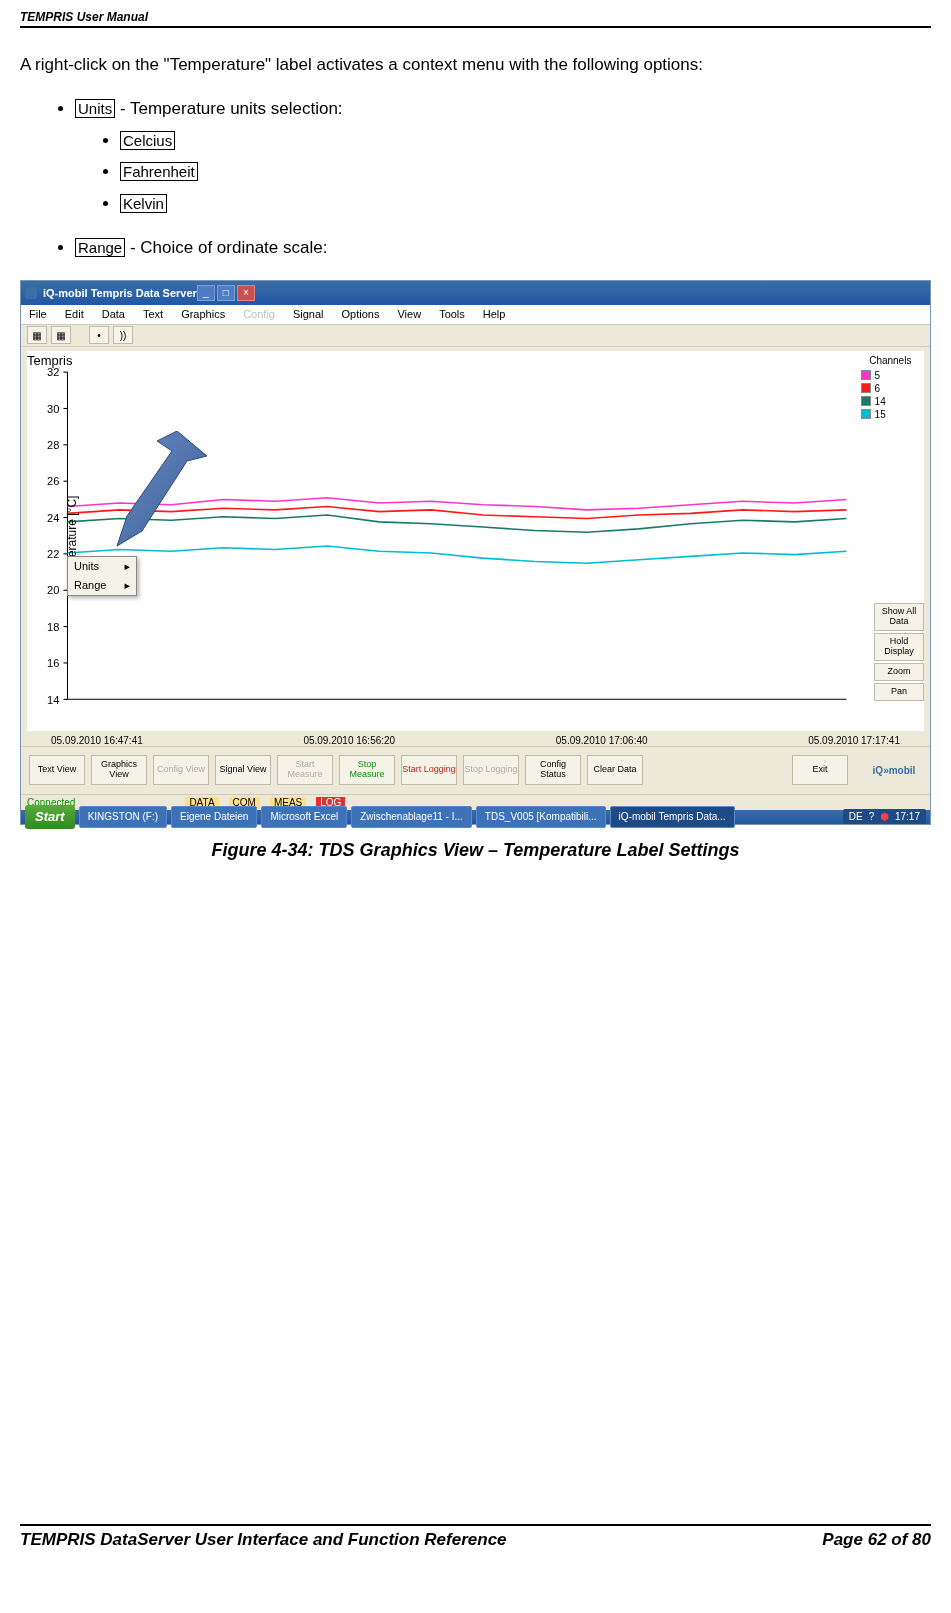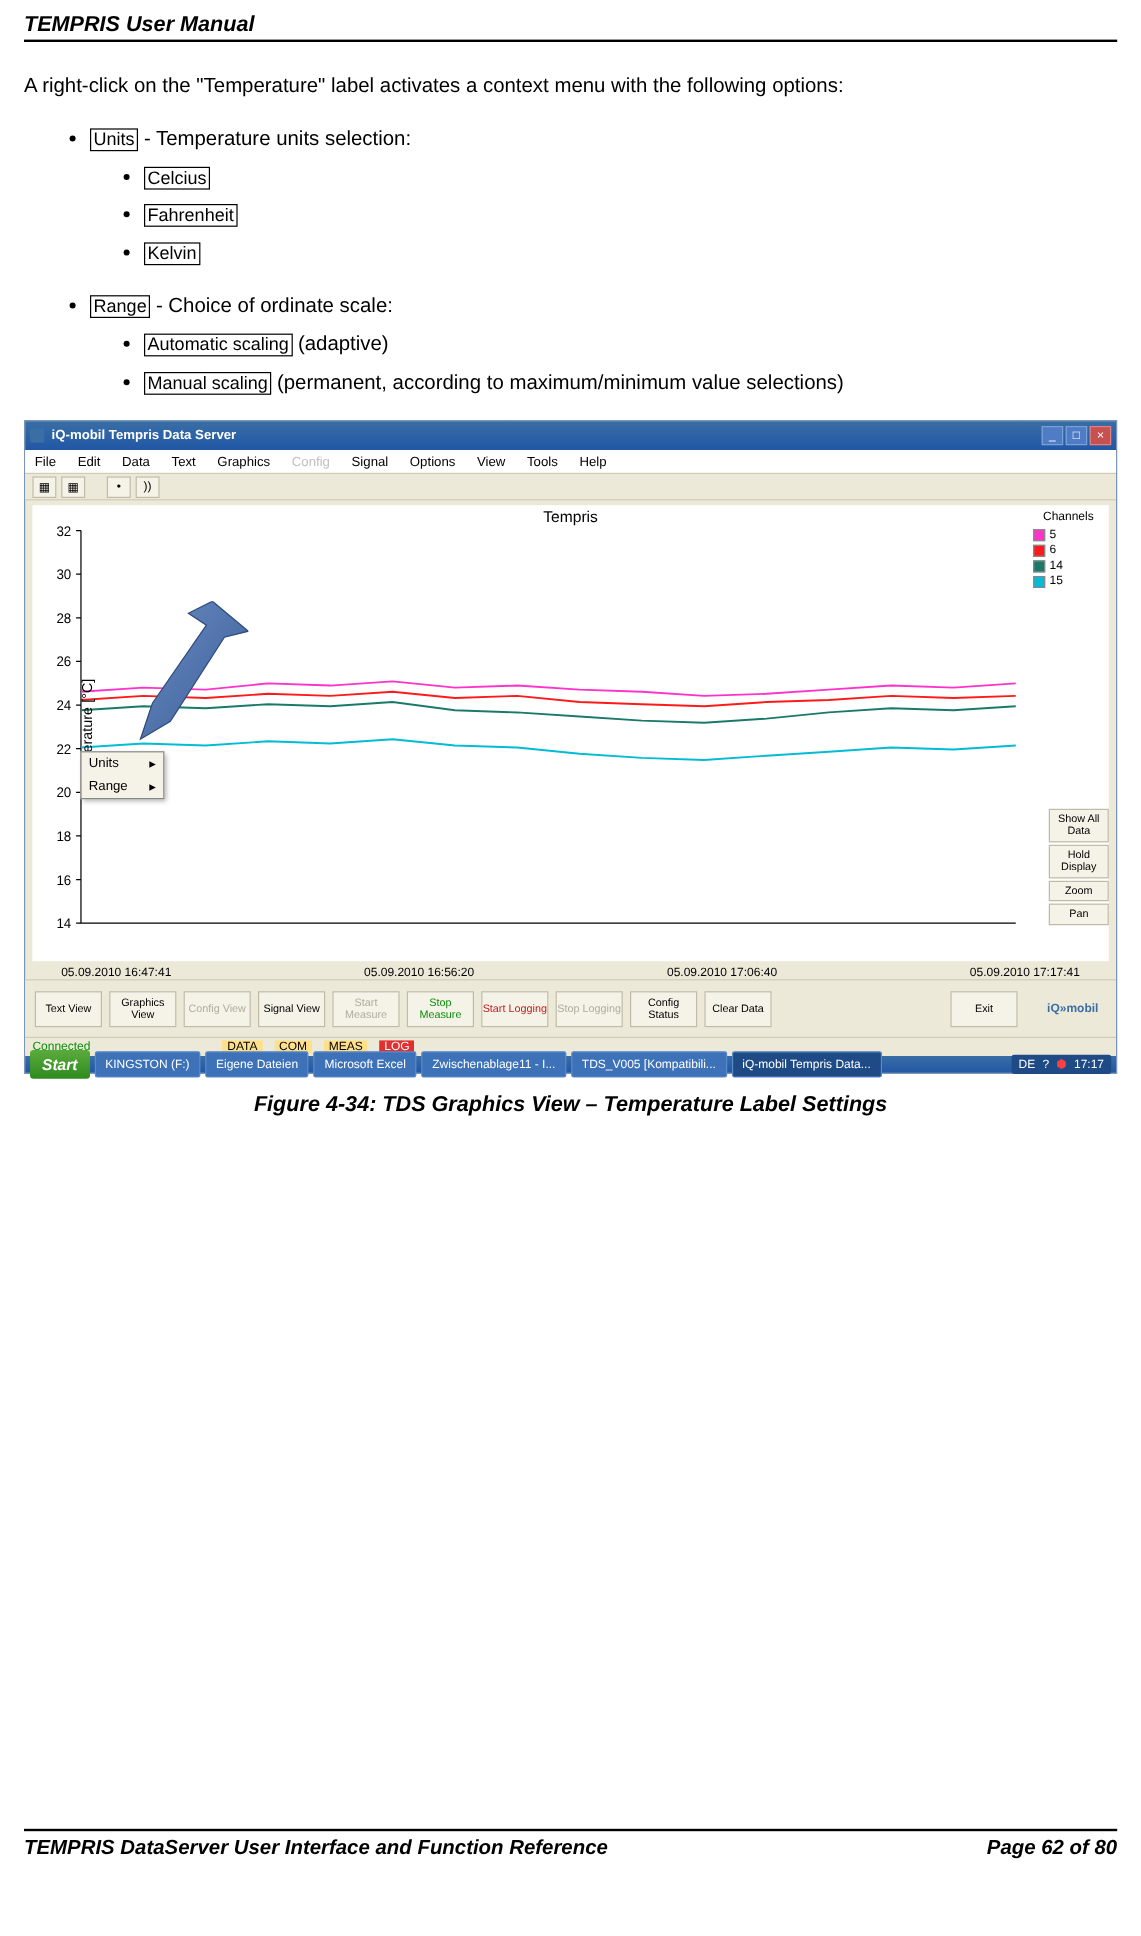--- a/index.html
+++ b/index.html
@@ -13,21 +13,21 @@
     width: 951px;
   }
   .page {
     padding: 10px 20px 20px 20px;
     min-height: 1560px;
     position: relative;
   }
   .header-title {
     font-weight: bold;
     font-style: italic;
-    font-size: 18px;
+    font-size: 12px;
     padding-bottom: 2px;
   }
   .header-rule, .footer-rule {
     border: 0;
     border-top: 2px solid #000;
     margin: 0 0 25px 0;
   }
   .body-text {
     font-size: 17px;
     line-height: 1.4;
@@ -59,21 +59,20 @@
     font-size: 11px;
     background: #ece9d8;
   }
   .win-titlebar {
     height: 24px;
     background: linear-gradient(#3a6ea5,#2157a5);
     color: #fff;
     display: flex;
     align-items: center;
     padding: 0 4px;
-    justify-content: space-between;
   }
   .win-titlebar .title-left { display:flex; align-items:center; gap:6px; font-weight:bold; }
   .win-icons { display:flex; gap:2px; }
   .win-icons span { width:18px; height:16px; background:#4f7cc4; border:1px solid #7aa0d8; display:flex; align-items:center; justify-content:center; font-size:10px; }
   .win-icons .close { background:#c75050; border-color:#e08080; }
   .menu-bar {
     background:#fff;
     height:20px;
     display:flex; align-items:center;
     padding:0 8px;
@@ -88,21 +87,21 @@
     display:flex; align-items:center; gap:4px; padding:0 6px;
   }
   .tb-btn { width:20px; height:18px; background:#f5f2e7; border:1px solid #c0bba8; display:flex; align-items:center; justify-content:center; font-size:10px; }
   .plot-area {
     background:#fff;
     margin:4px 6px 4px 6px;
     position:relative;
     height:380px;
     display:flex;
   }
-  .plot-title { position:absolute; top:2px; left:0; right:0; text-align:center; font-size:13px; }
+  .plot-title { position:absolute; top:2px; left:0; right:0; font-size:13px; }
   .y-axis-label {
     position:absolute; left:0; top:50%; transform: translateY(-50%) rotate(-90deg);
     font-size:12px; transform-origin: center;
   }
   .plot-svg { flex:1 1 auto; }
   .channels-box {
     width:70px; padding:4px; font-size:10px;
   }
   .channels-box .ch-title { text-align:center; margin-bottom:4px; }
   .ch-row { display:flex; align-items:center; gap:4px; margin-bottom:2px; }
@@ -181,24 +180,20 @@
         <li><span class="boxed">Celcius</span></li>
         <li><span class="boxed">Fahrenheit</span></li>
         <li><span class="boxed">Kelvin</span></li>
       </ul>
     </li>
   </ul>
 
   <ul class="top">
     <li>
       <span class="boxed">Range</span><span> - Choice of ordinate scale:</span>
-      <ul class="inner">
-        <li><span class="boxed">Automatic scaling</span><span> (adaptive)</span></li>
-        <li style="text-align:justify;"><span class="boxed">Manual scaling</span><span> (permanent, according to maximum/minimum value selections)</span></li>
-      </ul>
     </li>
   </ul>
 
   <div class="figure-container">
     <div class="screenshot">
 
       <div class="win-titlebar">
         <div class="title-left">
           <span class="logo-dot"></span>
           <span>iQ-mobil Tempris Data Server</span>

